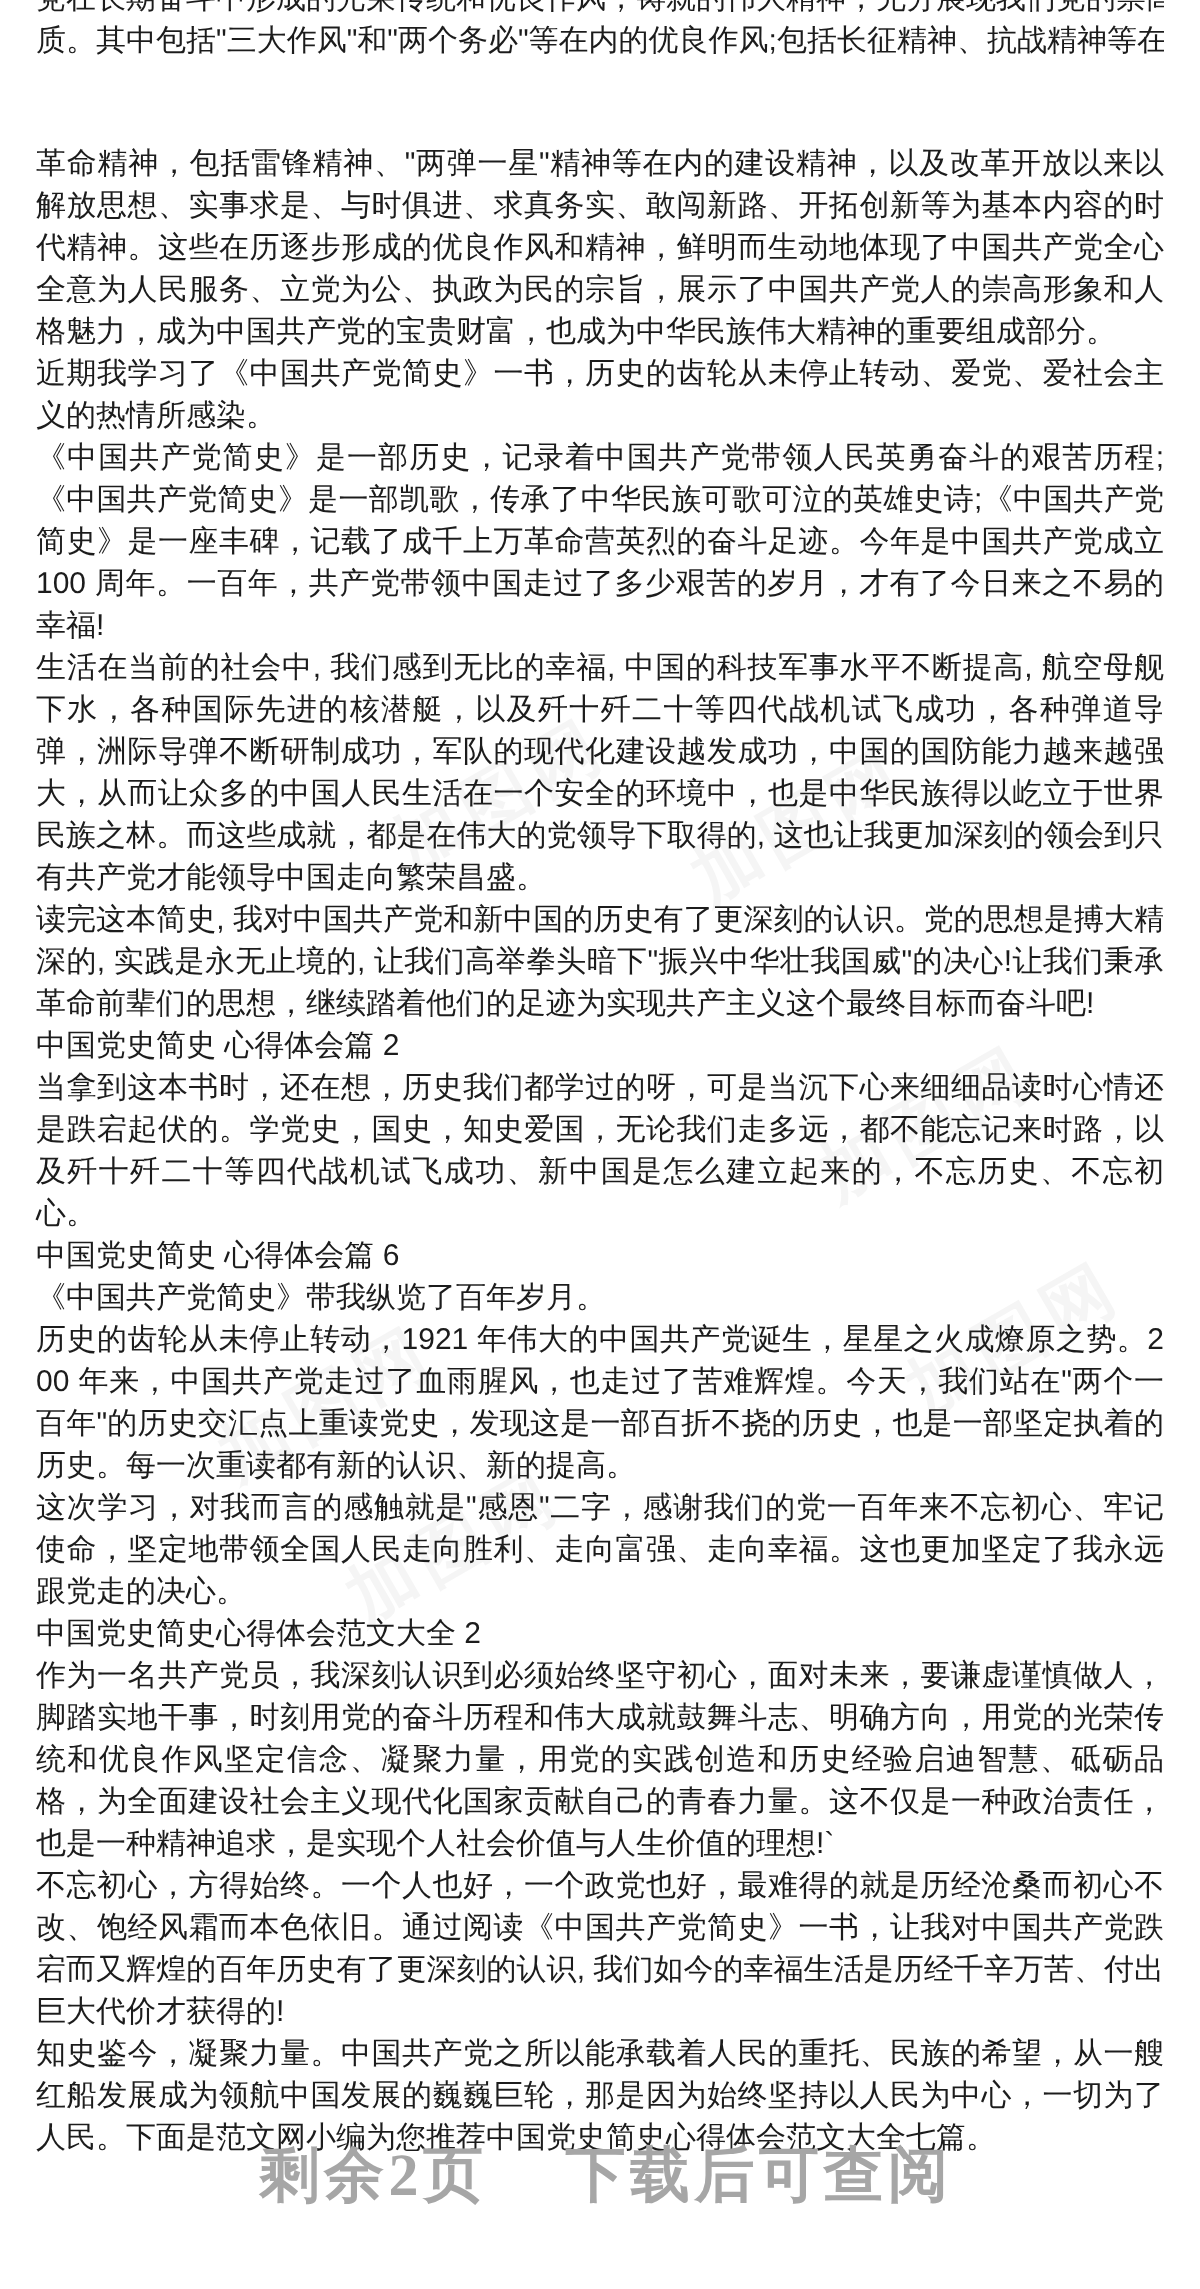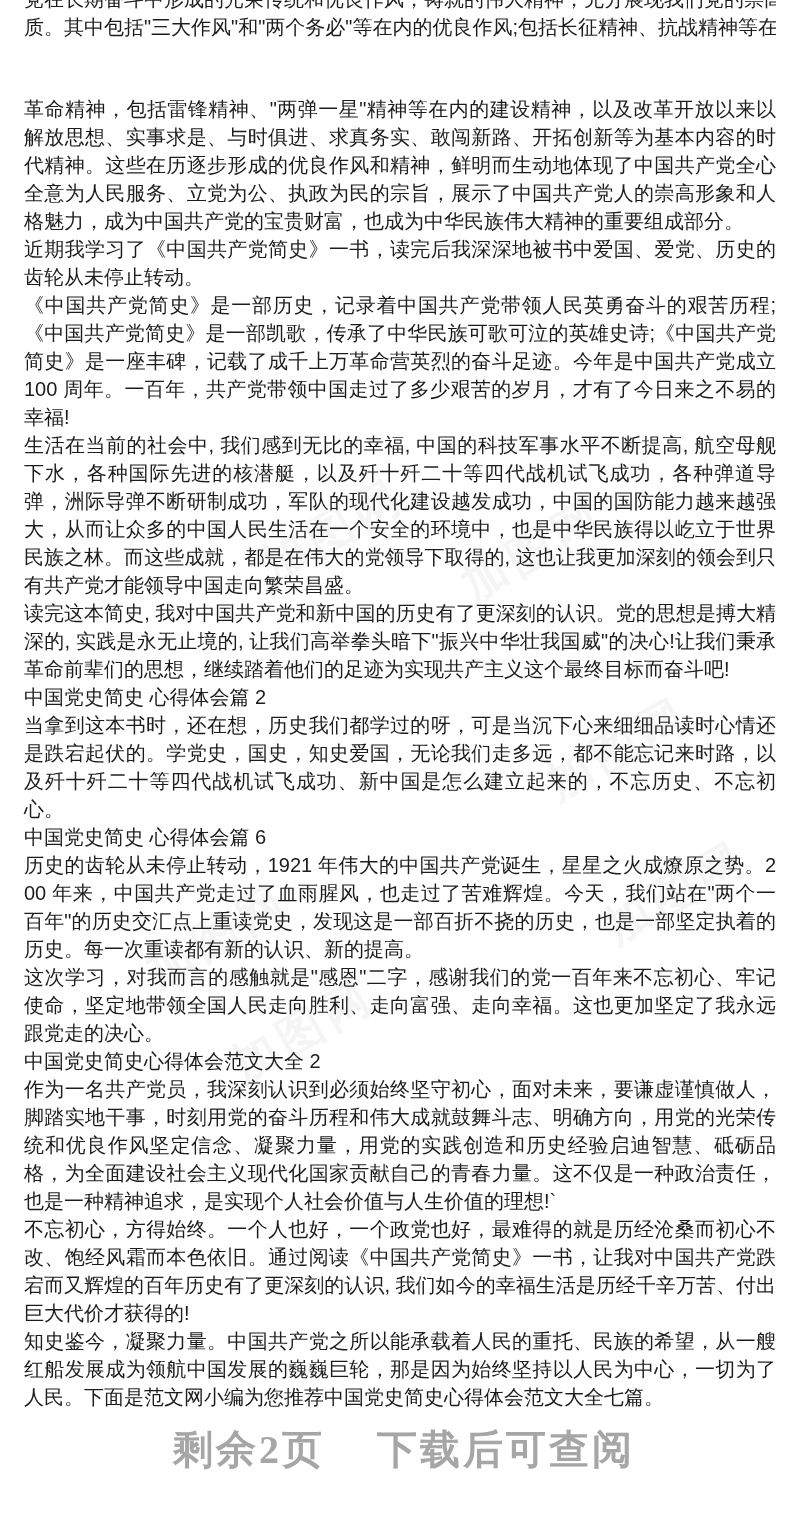--- a/index.html
+++ b/index.html
@@ -83,27 +83,28 @@
     <span class="wm wm6">加图网</span>
   </div>
 
   <div class="top-fragment">
     <div class="frag-line">党在长期奋斗中形成的光荣传统和优良作风，铸就的伟大精神，充分展现我们党的崇高品</div>
     <div class="frag-line">质。其中包括"三大作风"和"两个务必"等在内的优良作风;包括长征精神、抗战精神等在内的</div>
   </div>
 
   <div class="doc-body">
     <p class="para">革命精神，包括雷锋精神、"两弹一星"精神等在内的建设精神，以及改革开放以来以解放思想、实事求是、与时俱进、求真务实、敢闯新路、开拓创新等为基本内容的时代精神。这些在历逐步形成的优良作风和精神，鲜明而生动地体现了中国共产党全心全意为人民服务、立党为公、执政为民的宗旨，展示了中国共产党人的崇高形象和人格魅力，成为中国共产党的宝贵财富，也成为中华民族伟大精神的重要组成部分。</p>
-    <p class="para">近期我学习了《中国共产党简史》一书，读完后我深深地被书中爱国、爱党、历史的齿轮从未停止转动。</p>
+    <p class="para">近期我学习了《中国共产党简史》一书，历史的齿轮从未停止转动、爱党、爱社会主义的热情所感染。</p>
     <p class="para">《中国共产党简史》是一部历史，记录着中国共产党带领人民英勇奋斗的艰苦历程;《中国共产党简史》是一部凯歌，传承了中华民族可歌可泣的英雄史诗;《中国共产党简史》是一座丰碑，记载了成千上万革命营英烈的奋斗足迹。今年是中国共产党成立 100 周年。一百年，共产党带领中国走过了多少艰苦的岁月，才有了今日来之不易的幸福!</p>
     <p class="para">生活在当前的社会中, 我们感到无比的幸福, 中国的科技军事水平不断提高, 航空母舰下水，各种国际先进的核潜艇，以及歼十歼二十等四代战机试飞成功，各种弹道导弹，洲际导弹不断研制成功，军队的现代化建设越发成功，中国的国防能力越来越强大，从而让众多的中国人民生活在一个安全的环境中，也是中华民族得以屹立于世界民族之林。而这些成就，都是在伟大的党领导下取得的, 这也让我更加深刻的领会到只有共产党才能领导中国走向繁荣昌盛。</p>
     <p class="para">读完这本简史, 我对中国共产党和新中国的历史有了更深刻的认识。党的思想是搏大精深的, 实践是永无止境的, 让我们高举拳头暗下"振兴中华壮我国威"的决心!让我们秉承革命前辈们的思想，继续踏着他们的足迹为实现共产主义这个最终目标而奋斗吧!</p>
     <p class="para">中国党史简史 心得体会篇 2</p>
     <p class="para">当拿到这本书时，还在想，历史我们都学过的呀，可是当沉下心来细细品读时心情还是跌宕起伏的。学党史，国史，知史爱国，无论我们走多远，都不能忘记来时路，以及歼十歼二十等四代战机试飞成功、新中国是怎么建立起来的，不忘历史、不忘初心。</p>
     <p class="para">中国党史简史 心得体会篇 6</p>
+    <p class="para">《中国共产党简史》带我纵览了百年岁月。</p>
     <p class="para">历史的齿轮从未停止转动，1921 年伟大的中国共产党诞生，星星之火成燎原之势。200 年来，中国共产党走过了血雨腥风，也走过了苦难辉煌。今天，我们站在"两个一百年"的历史交汇点上重读党史，发现这是一部百折不挠的历史，也是一部坚定执着的历史。每一次重读都有新的认识、新的提高。</p>
     <p class="para">这次学习，对我而言的感触就是"感恩"二字，感谢我们的党一百年来不忘初心、牢记使命，坚定地带领全国人民走向胜利、走向富强、走向幸福。这也更加坚定了我永远跟党走的决心。</p>
     <p class="para">中国党史简史心得体会范文大全 2</p>
     <p class="para">作为一名共产党员，我深刻认识到必须始终坚守初心，面对未来，要谦虚谨慎做人，脚踏实地干事，时刻用党的奋斗历程和伟大成就鼓舞斗志、明确方向，用党的光荣传统和优良作风坚定信念、凝聚力量，用党的实践创造和历史经验启迪智慧、砥砺品格，为全面建设社会主义现代化国家贡献自己的青春力量。这不仅是一种政治责任，也是一种精神追求，是实现个人社会价值与人生价值的理想!`</p>
     <p class="para">不忘初心，方得始终。一个人也好，一个政党也好，最难得的就是历经沧桑而初心不改、饱经风霜而本色依旧。通过阅读《中国共产党简史》一书，让我对中国共产党跌宕而又辉煌的百年历史有了更深刻的认识, 我们如今的幸福生活是历经千辛万苦、付出巨大代价才获得的!</p>
     <p class="para">知史鉴今，凝聚力量。中国共产党之所以能承载着人民的重托、民族的希望，从一艘红船发展成为领航中国发展的巍巍巨轮，那是因为始终坚持以人民为中心，一切为了人民。下面是范文网小编为您推荐中国党史简史心得体会范文大全七篇。</p>
   </div>
 
   <div class="footer-banner">
     <span class="pages">剩余2页</span><span class="hint">下载后可查阅</span>

